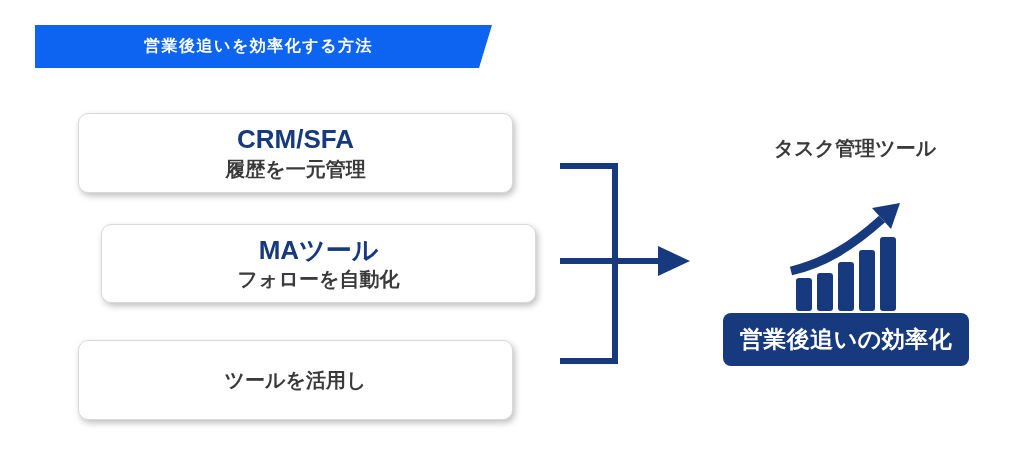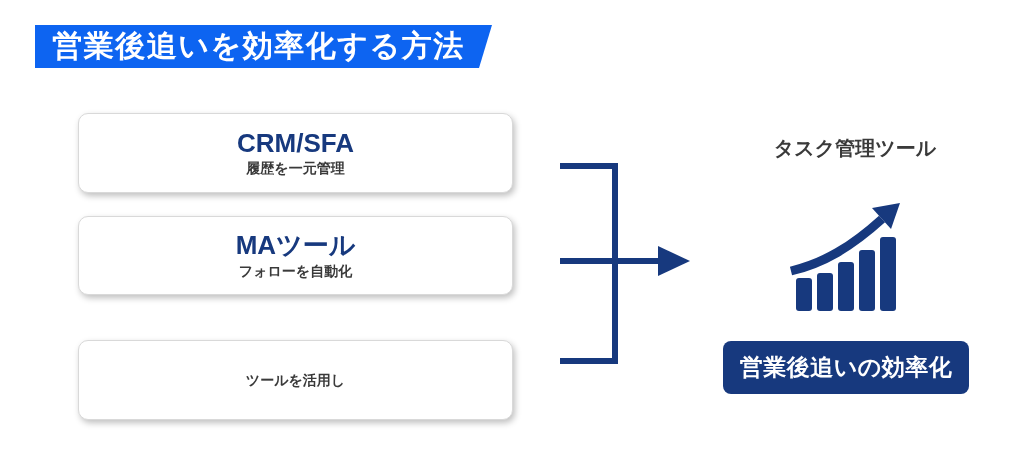--- a/index.html
+++ b/index.html
@@ -20,61 +20,61 @@
     background: var(--background);
   }
   
   .banner {
     position: absolute; left: 35px; top: 25px; width: 457px; height: 43px;
     background: var(--banner-blue);
     clip-path: polygon(0 0, 100% 0, calc(100% - 13px) 100%, 0 100%);
     display: flex; align-items: center; justify-content: center;
   }
   .banner-label {
-    color: #ffffff; font-size: 30px; font-weight: bold; letter-spacing: 1.5px;
+    color: #ffffff; font-size: 16px; font-weight: bold; letter-spacing: 1.5px;
     padding-right: 10px; white-space: nowrap;
   }
   
   .tool-box {
     position: absolute; left: 78px; width: 435px; height: 80px;
     background: #ffffff; border: 1px solid var(--box-border);
     border-radius: 10px;
     box-shadow: 2px 3px 6px rgba(0,0,0,0.25);
     display: flex; flex-direction: column; align-items: center; justify-content: center;
     gap: 3px;
   }
   #tool-0 { top: 113px; }
-  #tool-1 { top: 216px; height: 79px; }
+  #tool-1 { top: 224px; height: 79px; margin-left: 23px; }
   #tool-2 { top: 340px; }
   .tool-name {
     color: var(--navy); font-size: 26px; font-weight: bold; line-height: 1.1;
     white-space: nowrap;
   }
   .tool-desc {
-    color: var(--text-gray); font-size: 14px; font-weight: bold; line-height: 1.2;
+    color: var(--text-gray); font-size: 20px; font-weight: bold; line-height: 1.2;
     white-space: nowrap;
   }
   
   .connector-svg {
     position: absolute; left: 0; top: 0; width: 1024px; height: 449px;
     color: var(--navy); pointer-events: none;
   }
   
   .outcome-caption {
     position: absolute; left: 715px; top: 134px; width: 280px;
     text-align: center; color: var(--text-gray);
     font-size: 20px; font-weight: bold; line-height: 1.45;
     white-space: nowrap;
   }
   .growth-icon {
     position: absolute; left: 779px; top: 199px; width: 140px; height: 115px;
     color: var(--navy);
   }
   .outcome-box {
-    position: absolute; left: 723px; top: 341px; width: 246px; height: 53px;
+    position: absolute; left: 723px; top: 313px; width: 246px; height: 53px;
     background: var(--navy); border-radius: 8px;
     display: flex; align-items: center; justify-content: center;
   }
   .outcome-label {
     color: #ffffff; font-size: 23px; font-weight: bold; letter-spacing: 0.5px;
     white-space: nowrap;
   }
 </style>
 </head>
 <body>

